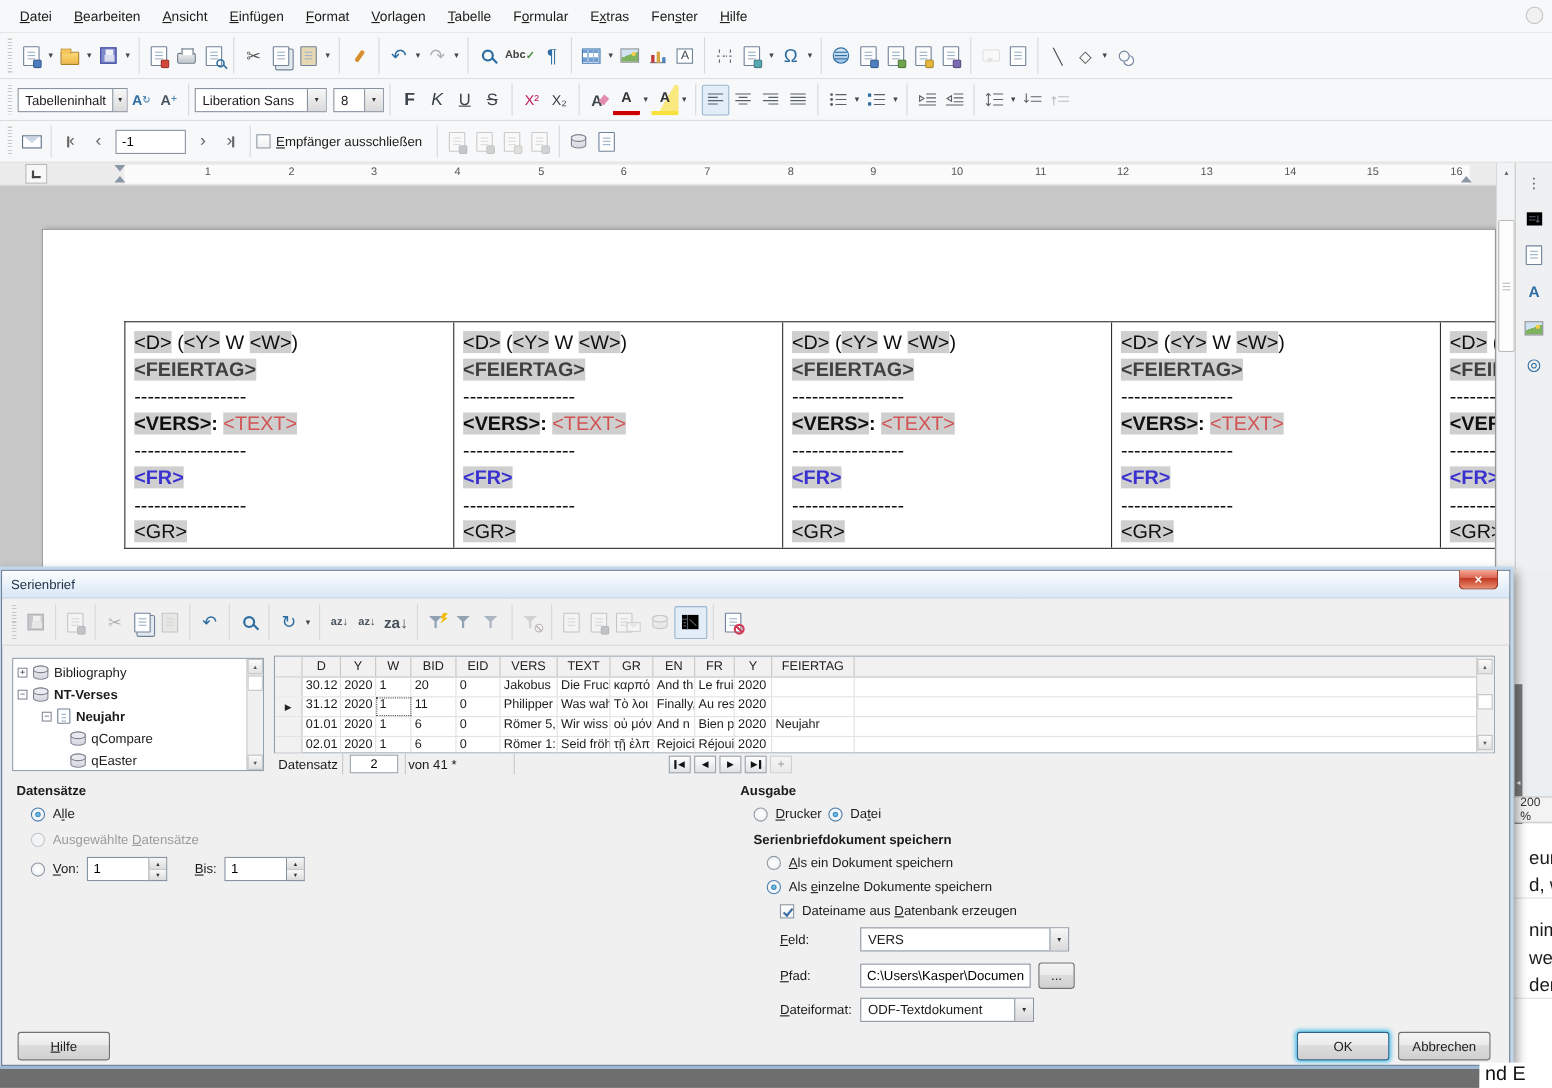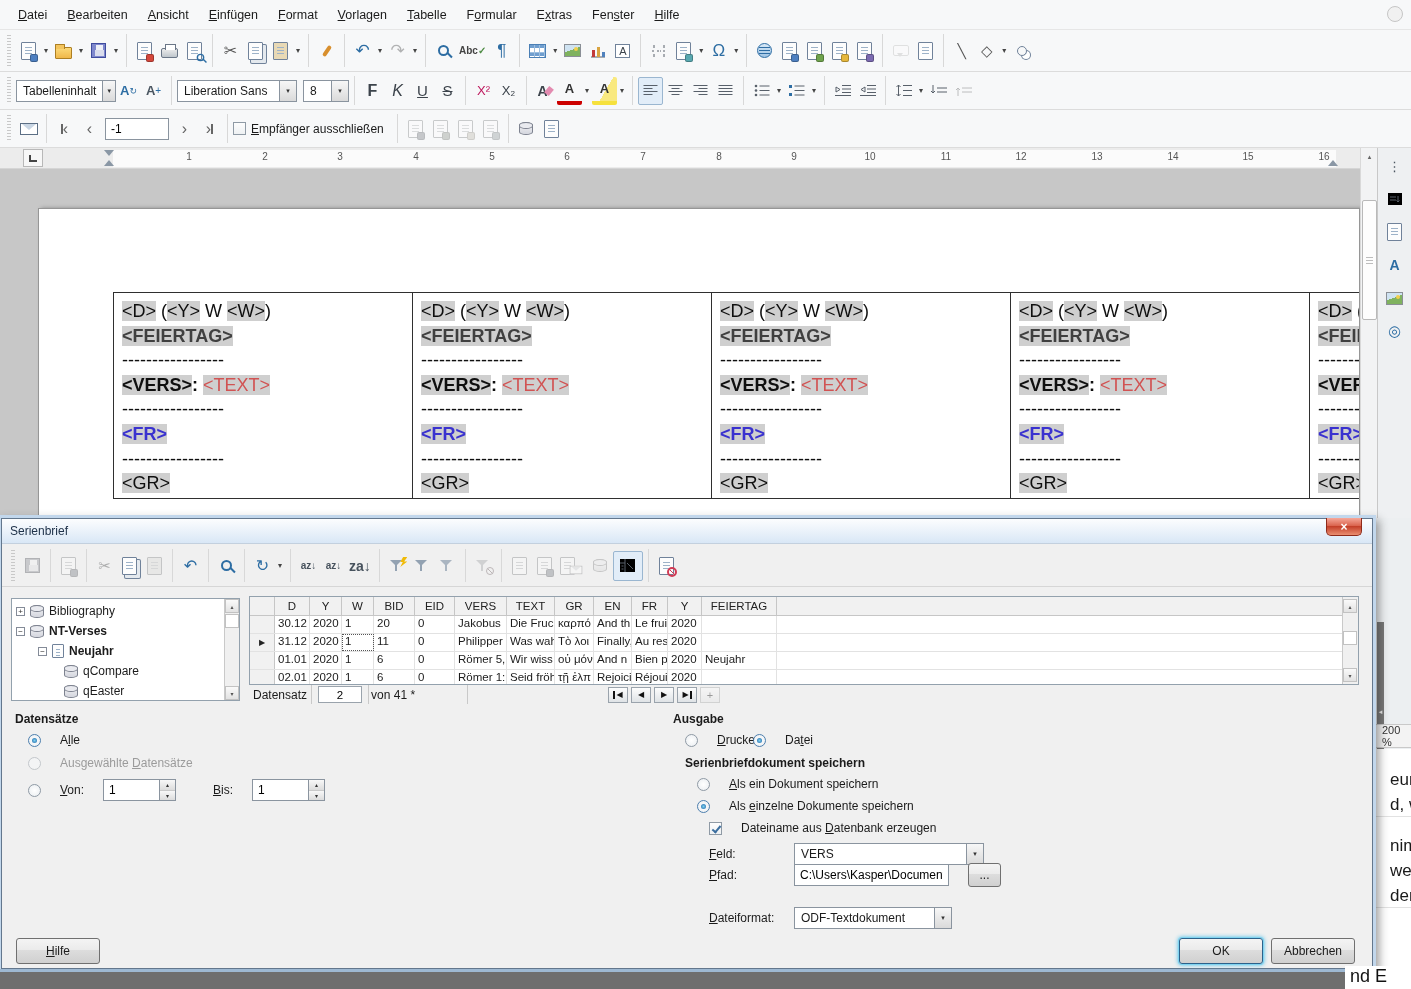--- a/index.html
+++ b/index.html
@@ -65,21 +65,21 @@
 .radio{width:13px;height:13px;border-radius:50%;border:1px solid #8f9aa5;background:radial-gradient(#fff,#e9edf0);display:inline-block;position:relative;vertical-align:-2px;flex:none}
 .radio.sel{border-color:#4d7fae}
 .radio.sel::after{content:"";position:absolute;left:3px;top:3px;width:5px;height:5px;border-radius:50%;background:radial-gradient(#7ed0ee,#1a62a8)}
 .radio.rdis{border-color:#c3c7cb;background:#f3f4f5}
 .cb{width:13px;height:13px;border:1px solid #8f9aa5;background:linear-gradient(#fdfdfd,#eef1f3);display:inline-block;position:relative;vertical-align:-2px;flex:none}
 .cb.on::after{content:"";position:absolute;left:2px;top:3px;width:7px;height:3px;border-left:2px solid #3b6e9f;border-bottom:2px solid #3b6e9f;transform:rotate(-50deg)}
 .spin{display:inline-flex}
 .spin .col{width:16px;height:22px;border:1px solid #8a949f;border-left:none;display:flex;flex-direction:column}
 .spin .col span{flex:1;display:flex;align-items:center;justify-content:center;font-size:6px;color:#333;background:linear-gradient(#f8f8f8,#dcdcdc);border-bottom:1px solid #c9c9c9}
 .spin .col span:last-child{border-bottom:none}
-.frow{position:absolute;display:flex;align-items:center;gap:19px}
+.frow{position:absolute;display:flex;align-items:center;gap:7px}
 
 .rulrow{position:absolute;left:0;top:148px;width:1360px;height:21px;background:#ececec;border-bottom:1px solid #d5d5d5}
 .rul-white{position:absolute;left:113px;top:2px;width:1223px;height:17px;background:#fbfbfb}
 .rnum{position:absolute;top:3px;width:20px;text-align:center;font-size:10px;color:#555}
 .tabbox{position:absolute;left:23px;top:1px;width:20px;height:18px;border:1px solid #b8b8b8;background:#f7f7f7;display:flex;align-items:center;justify-content:center}
 .tabL{width:8px;height:7px;border-left:2px solid #444;border-bottom:2px solid #444}
 .imark{position:absolute;width:0;height:0;border-left:5px solid transparent;border-right:5px solid transparent}
 .docarea{position:absolute;left:0;top:169px;width:1360px;height:349px;background:#c7c7c7;overflow:hidden}
 .page{position:absolute;left:38px;top:39px;width:1322px;height:311px;background:#fff;border:1px solid #969696;border-bottom:none;box-shadow:3px 0 4px rgba(0,0,0,.3);overflow:hidden}
 .mtable{position:absolute;left:74px;top:83px;width:1300px;height:207px;border:1px solid #2f2f2f;border-right:none;display:flex;overflow:hidden}
@@ -870,21 +870,21 @@
         <span>Dateiname aus <u>D</u>atenbank erzeugen</span>
       </div>
 
     <div class="frow" style="left:707px;top:324px">
       <span style="width:66px"><u>F</u>eld:</span>
       <span class="combo" style="width:190px">
           <span class="val" style="flex:1">VERS</span>
           <span class="cbtn">▾</span>
         </span>
     </div>
-    <div class="frow" style="left:707px;top:344px">
+    <div class="frow" style="left:707px;top:356px">
       <span style="width:66px"><u>P</u>fad:</span>
       <input class="tinput" style="width: 155px;" value="C:\Users\Kasper\Documents">
       <span class="btn" style="width:33px;height:24px">...</span>
     </div>
     <div class="frow" style="left:707px;top:388px">
       <span style="width:66px"><u>D</u>ateiformat:</span>
       <span class="combo" style="width:158px">
           <span class="val" style="flex:1">ODF-Textdokument</span>
           <span class="cbtn">▾</span>
         </span>

